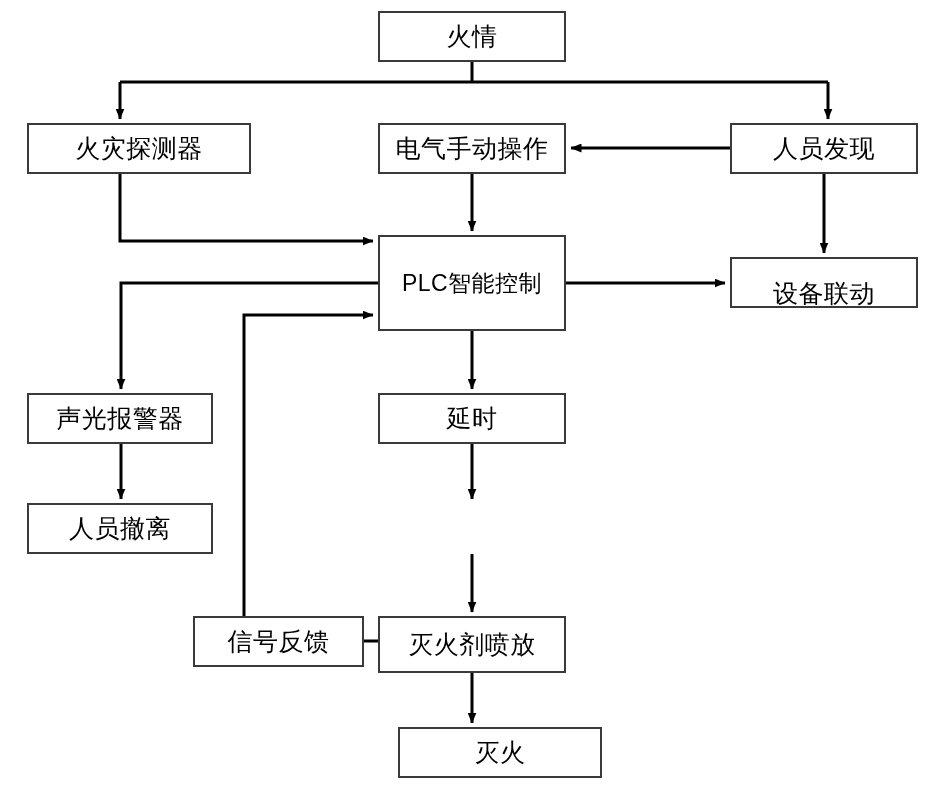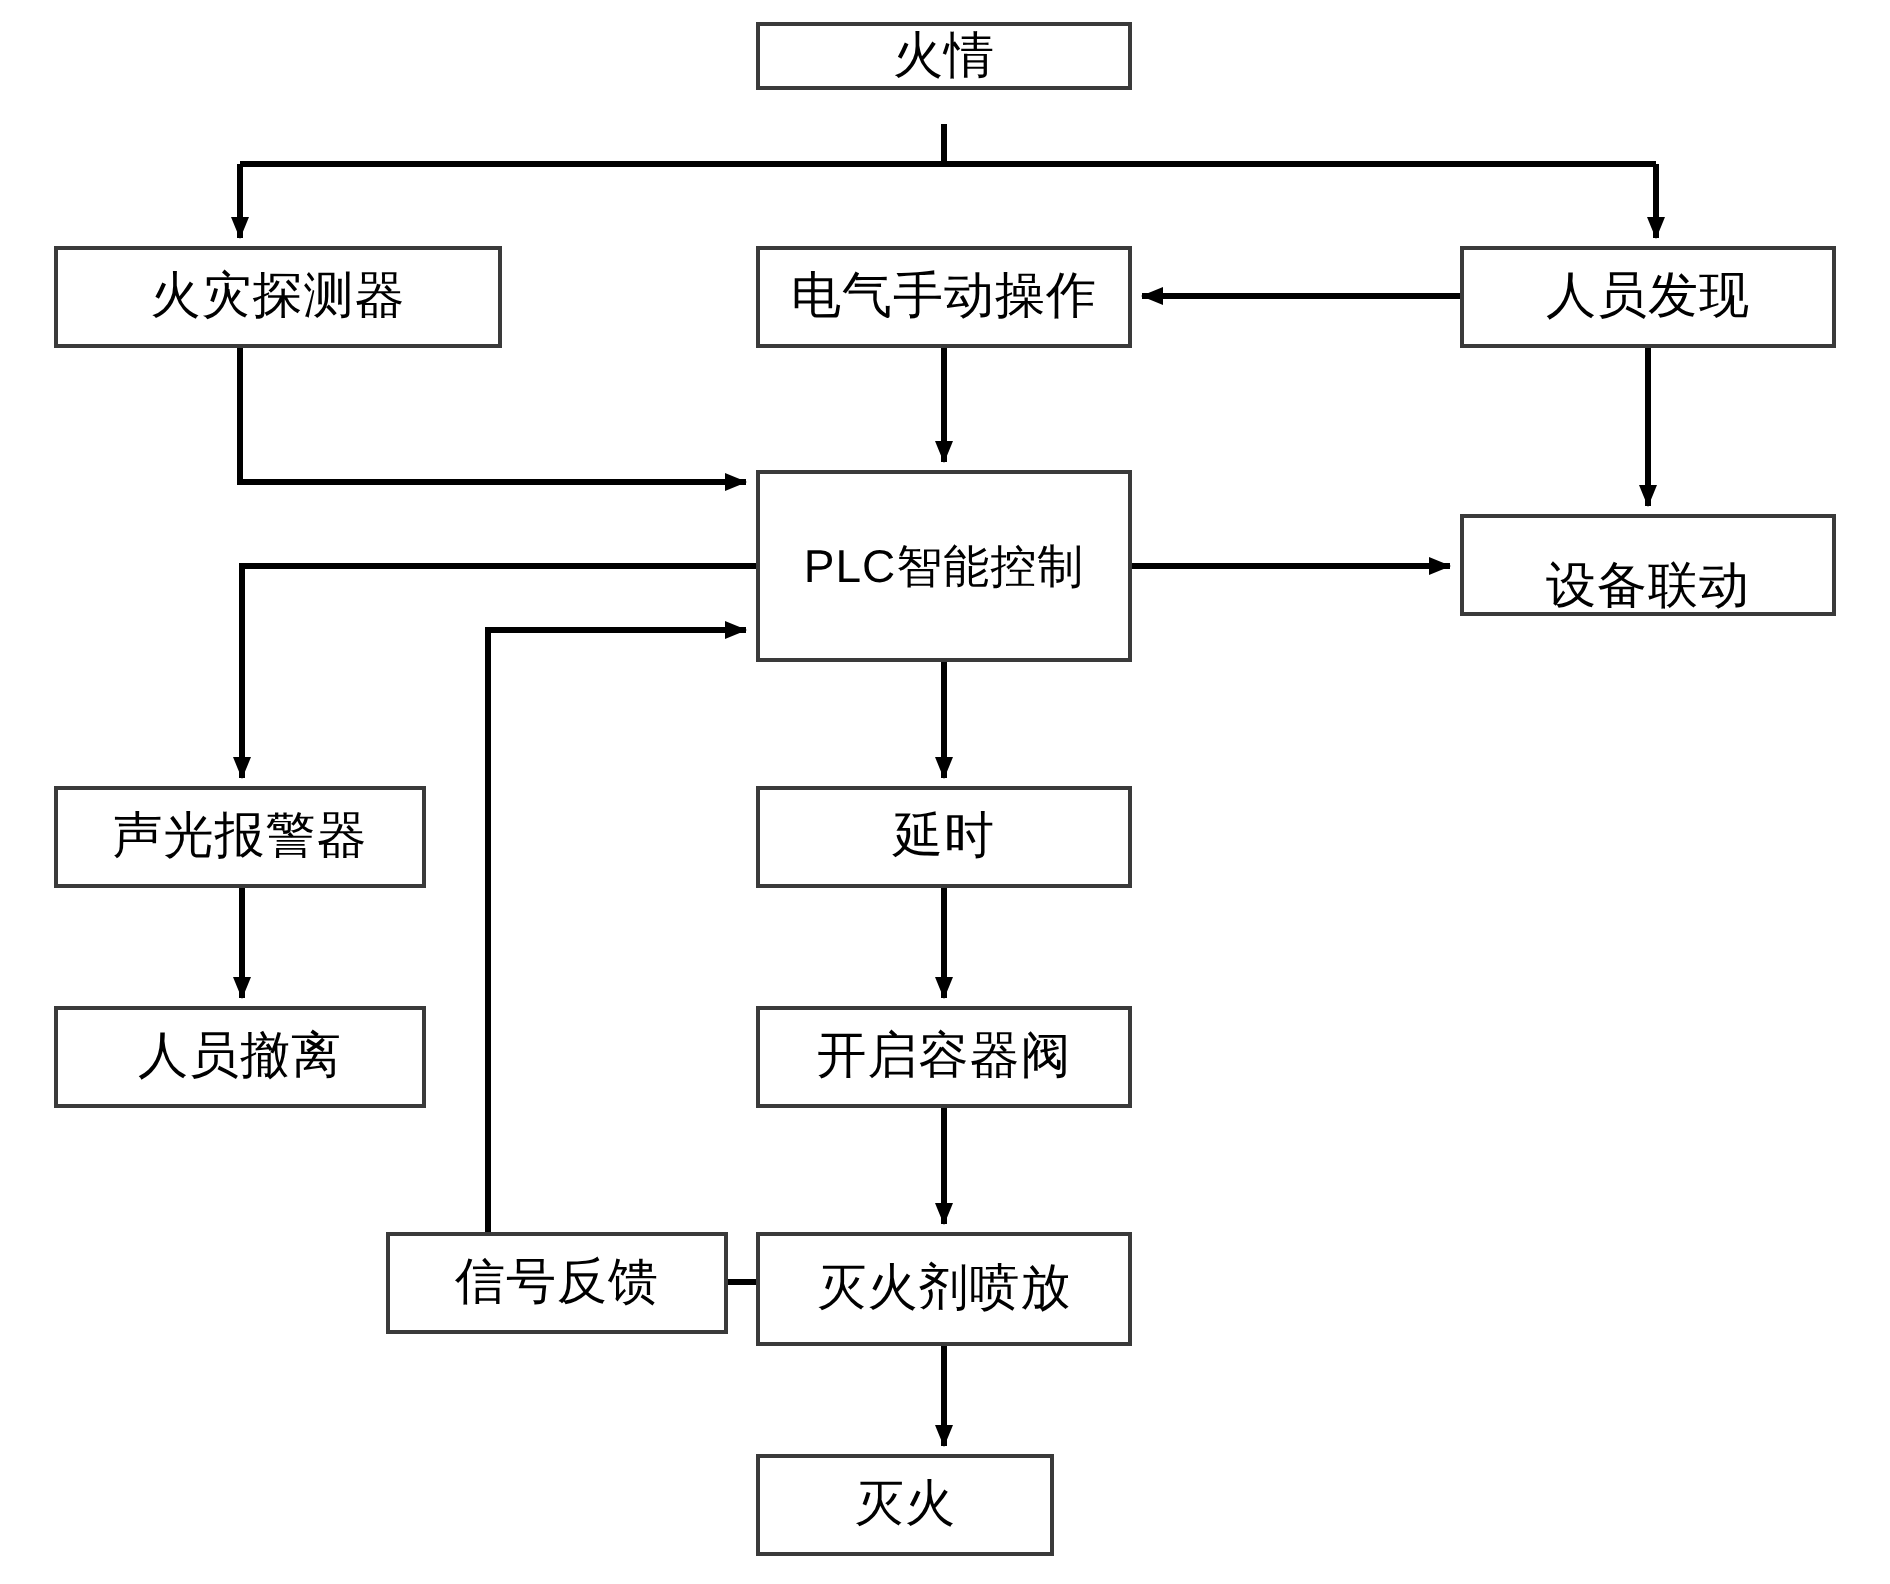--- a/index.html
+++ b/index.html
@@ -88,21 +88,21 @@
 
       <path d="M378,641 L339,641" marker-end="url(#arrowhead)"></path>
 
       <path d="M244,616 L244,315 L373,315" marker-end="url(#arrowhead)"></path>
 
       <path d="M472,667 L472,723" marker-end="url(#arrowhead)"></path>
 
     </g>
   </svg>
 
-  <div class="node" style="left:378px; top:11px; width:188px; height:34px;">
+  <div class="node" style="left:378px; top:11px; width:188px; height:51px;">
     <span class="node-label">火情</span>
   </div>
 
   <div class="node" style="left:27px; top:123px; width:224px; height:51px;">
     <span class="node-label">火灾探测器</span>
   </div>
 
   <div class="node" style="left:378px; top:123px; width:188px; height:51px;font-family:Liberation Serif, serif;">
     <span class="node-label">电气手动操作</span>
   </div>
@@ -124,29 +124,26 @@
   </div>
 
   <div class="node" style="left:27px; top:503px; width:186px; height:51px;">
     <span class="node-label">人员撤离</span>
   </div>
 
   <div class="node" style="left:378px; top:393px; width:188px; height:51px;">
     <span class="node-label">延时</span>
   </div>
 
-  <div class="node" style="left:378px; top:503px; width:188px; height:51px;">
-    <span class="node-label">开启容器阀</span>
-  </div>
 
   <div class="node" style="left:151px; top:616px; width:171px; height:51px;margin-left:42px;">
     <span class="node-label">信号反馈</span>
   </div>
 
   <div class="node" style="left:378px; top:616px; width:188px; height:57px;">
     <span class="node-label">灭火剂喷放</span>
   </div>
 
-  <div class="node" style="left:378px; top:727px; width:149px; height:51px;">
+  <div class="node" style="left:398px; top:727px; width:204px; height:51px;">
     <span class="node-label">灭火</span>
   </div>
 
 </div>
 
 </body></html>

